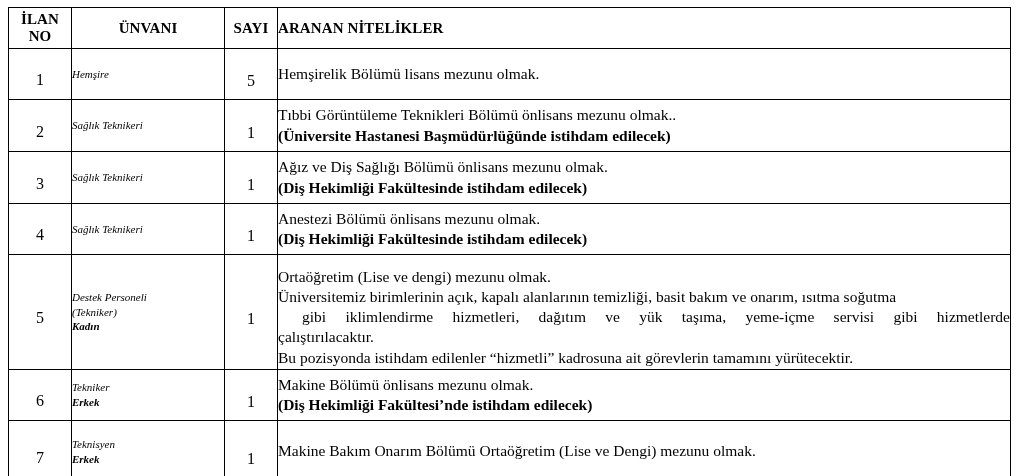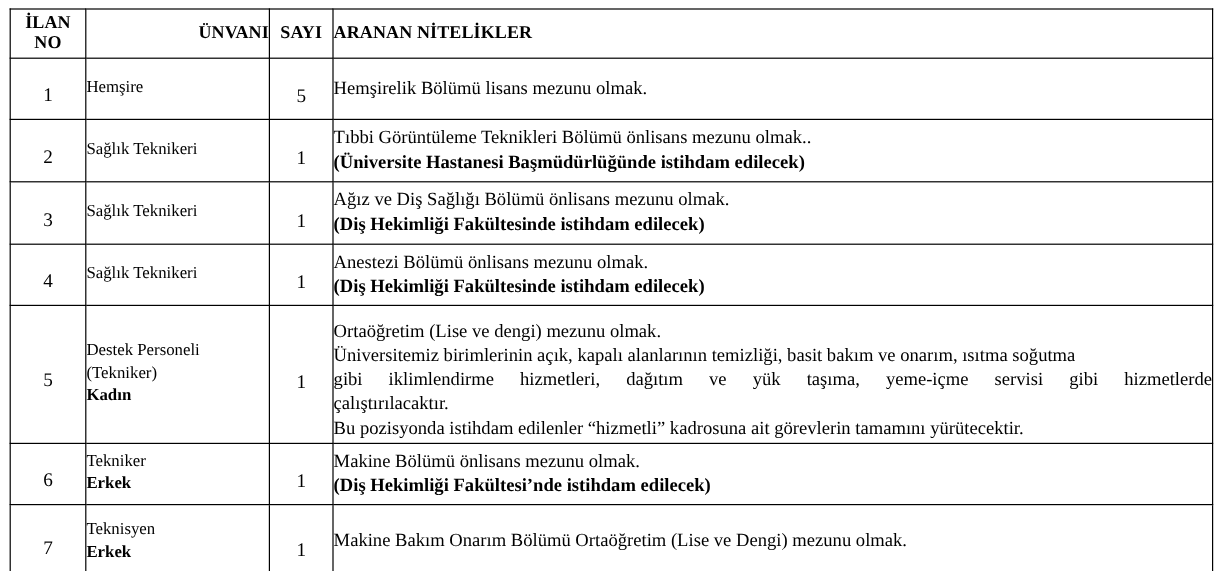--- a/index.html
+++ b/index.html
@@ -53,21 +53,21 @@
     letter-spacing: 0.1px;
     height: 40px;
   }
   .th-no {
     text-align: center;
     line-height: 1.12;
     padding: 2px 0 3px 0;
   }
   .th-no .ln { display: block; }
   .th-unvani {
-    text-align: right;
+    text-align: center;
     padding-left: 9px;
   }
   .th-sayi {
   }
   .th-nitelik {
     text-align: left;
     padding-left: 12px;
   }
 
   
@@ -76,21 +76,22 @@
     font-size: 16px;
     vertical-align: middle;
   }
   
   .cell-no .num { position: relative; top: 6px; display: inline-block; }
 
   .cell-unvani {
     padding: 0 4px 0 9px;
     line-height: 1.33;
     vertical-align: middle;
-    font-size: 14px;
+    font-size: 11px;
+    font-style: italic;
   }
   .cell-unvani .ln { display: block; white-space: nowrap; }
   .cell-unvani .ln.b { font-weight: bold; }
 
   .cell-sayi {
     text-align: center;
     font-size: 16px;
     vertical-align: middle;
   }
   .cell-sayi .num { position: relative; top: 7px; display: inline-block; }
@@ -100,20 +101,21 @@
     line-height: 1.30;
     vertical-align: middle;
     font-size: 15.5px;
   }
   .cell-nitelik .ln { display: block; }
   .cell-nitelik .ln.b { font-weight: bold; }
   .cell-nitelik .ln.j {
     text-align: justify;
     text-align-last: justify;
     white-space: normal;
+    margin-left: 24px;
   }
 
   
   tr.r1 td { height: 50px; }
   tr.r2 td { height: 51px; }
   tr.r3 td { height: 51px; }
   tr.r4 td { height: 50px; }
   tr.r5 td { height: 102px; }
   tr.r6 td { height: 50px; }
   tr.r7 td { height: 61px; }

